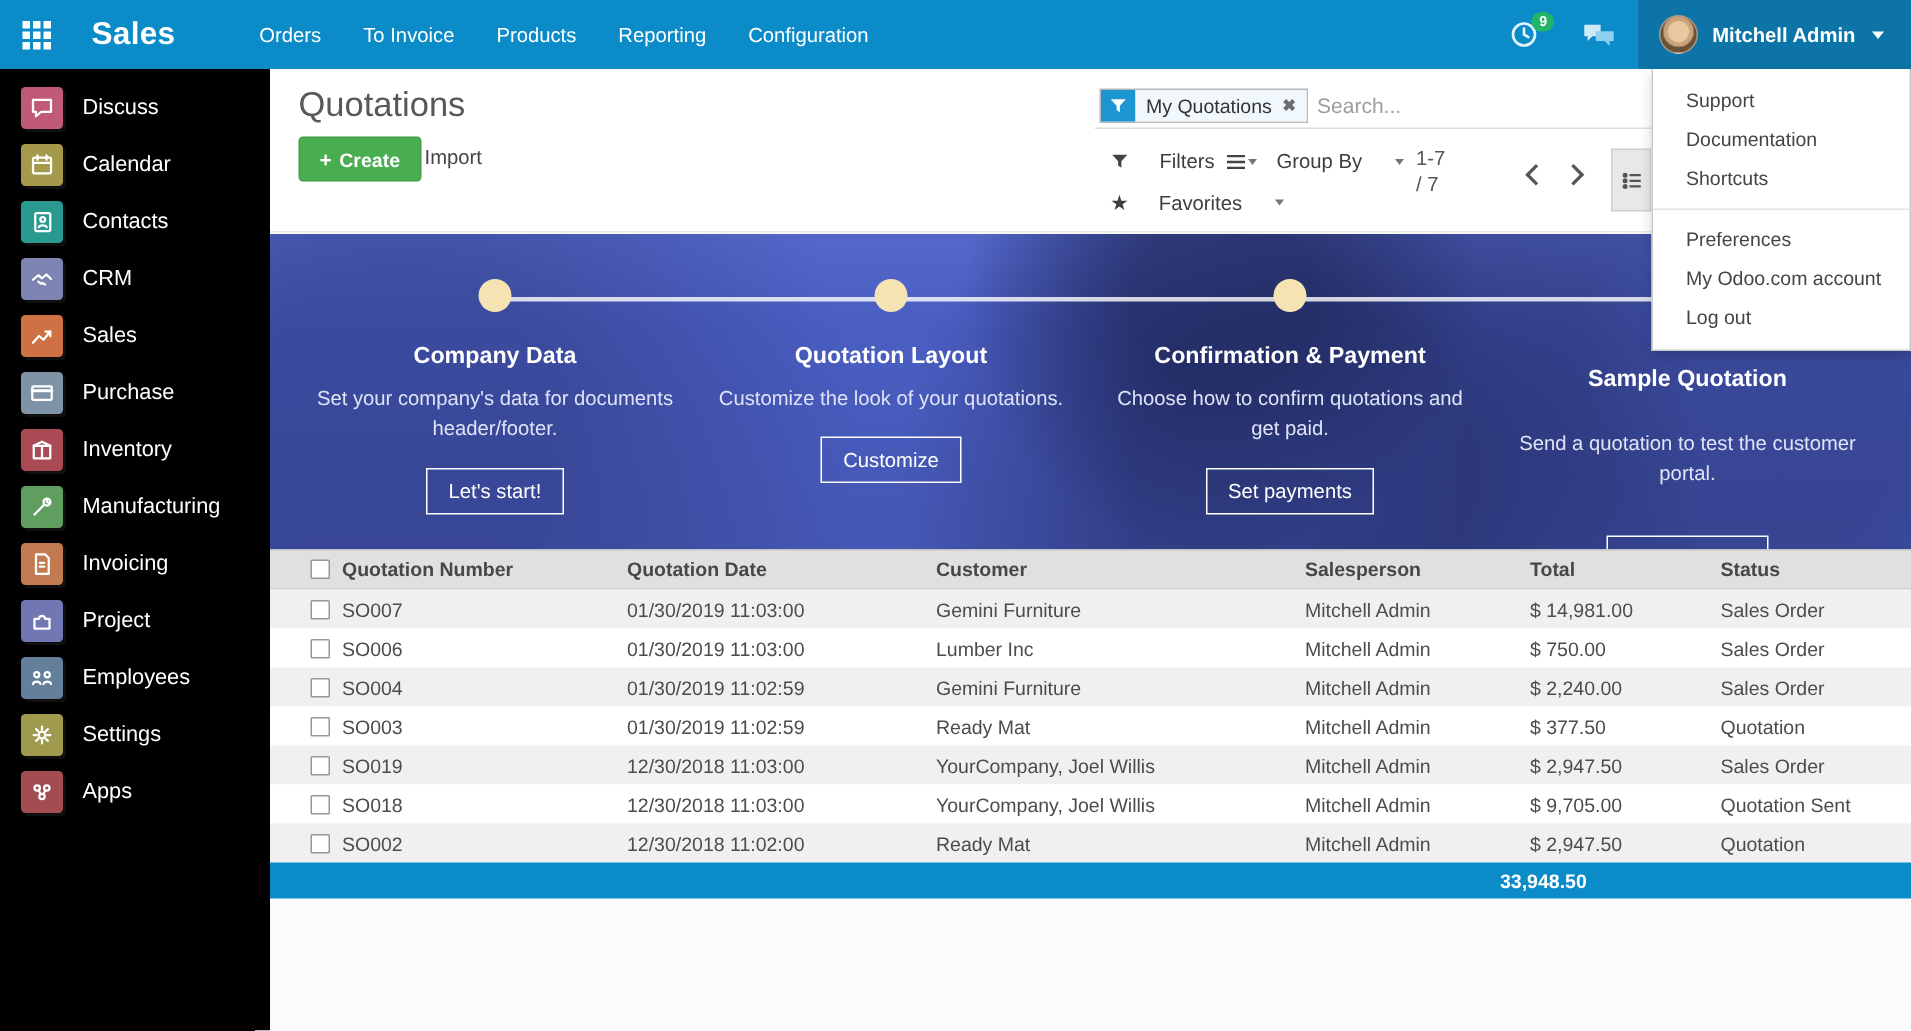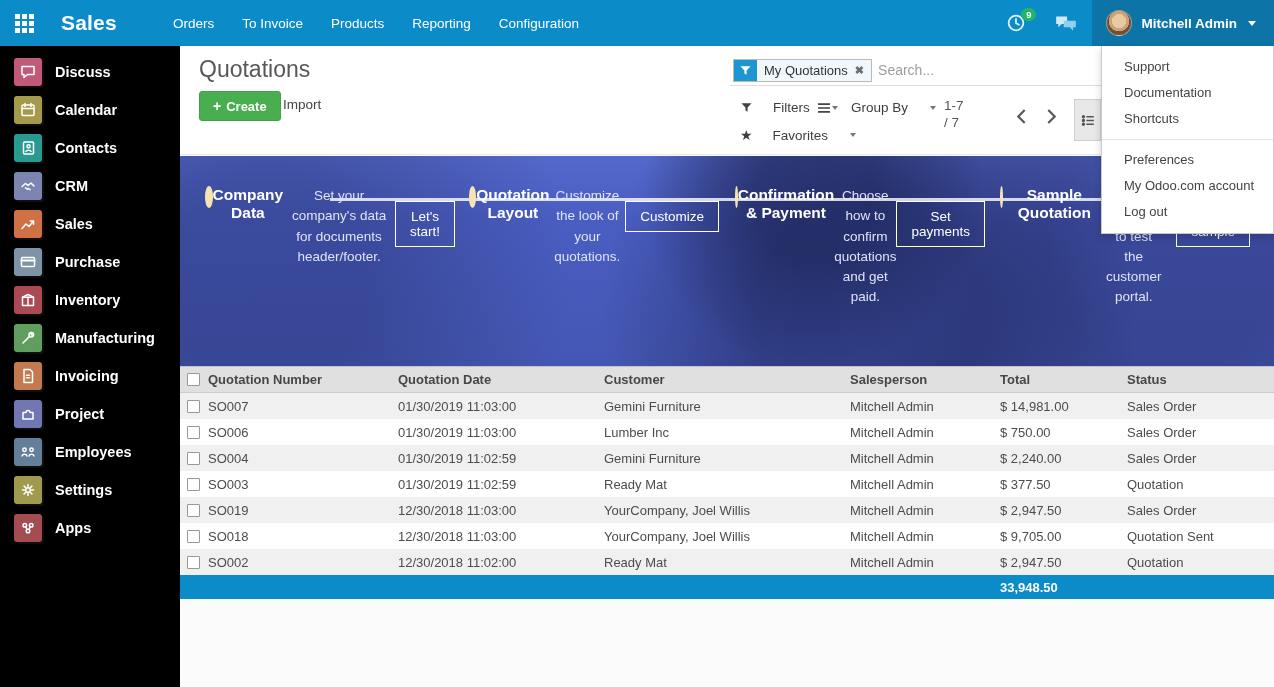--- a/index.html
+++ b/index.html
@@ -29,21 +29,21 @@
   .avatar{width:26px;height:26px;border-radius:50%;background:radial-gradient(circle at 50% 42%,#e9c9a2 0 38%,#caa27a 39% 55%,#6b5136 56% 100%);border:1px solid rgba(255,255,255,.4);}
   .user-name{font-size:13.5px;font-weight:700;}
   .caret{width:0;height:0;border-left:4px solid transparent;border-right:4px solid transparent;border-top:5px solid #fff;margin-left:2px;}
 
   
   .dropdown{position:absolute;top:46px;left:1101px;width:173px;background:#fff;border:1px solid #c9c9c9;border-top:none;box-shadow:0 3px 8px rgba(0,0,0,.18);z-index:100;padding:8px 0;}
   .dd-item{padding:5px 22px;font-size:13px;color:#444;line-height:16px;cursor:pointer;white-space:nowrap;}
   .dd-divider{border-top:1px solid #e4e4e4;margin:7px 0;}
 
   
-  .sidebar{position:absolute;top:46px;left:0;width:180px;height:641px;background:#000;padding-top:7px;z-index:40;font-weight:bold;}
+  .sidebar{position:absolute;top:46px;left:0;width:180px;height:641px;background:#000;padding-top:7px;z-index:40;}
   .sb-item{display:flex;align-items:center;gap:13px;padding:5px 0 5px 14px;height:38px;cursor:pointer;}
   .sb-icon{width:28px;height:28px;border-radius:3px;display:flex;align-items:center;justify-content:center;flex:none;box-shadow:2px 2px 0 rgba(255,255,255,.06);}
   .sb-icon svg{stroke:#fff;fill:none;stroke-width:1.5;stroke-linecap:round;stroke-linejoin:round;}
   .sb-label{color:#fff;font-size:14.5px;}
 
   
   .main{position:absolute;top:46px;left:180px;width:1094px;height:641px;background:#fbfbfb;}
 
   
   .control-panel{position:relative;height:109px;background:#fff;border-bottom:1px solid #e8e8e8;}
@@ -66,29 +66,29 @@
 
   
   .banner{position:absolute;top:110px;left:0;width:1094px;height:210px;overflow:hidden;
     background:
       radial-gradient(circle at 58% 20%, rgba(22,28,70,.50) 0 9%, transparent 26%),
       radial-gradient(circle at 63% 75%, rgba(24,30,75,.45) 0 16%, transparent 38%),
       radial-gradient(circle at 8% 60%, rgba(30,38,90,.35) 0 10%, transparent 30%),
       radial-gradient(circle at 90% 45%, rgba(28,34,82,.35) 0 12%, transparent 32%),
       linear-gradient(180deg,#5468cb 0%,#4a5ec2 30%,#4557b4 100%);}
   .progress-line{position:absolute;left:150px;top:42px;right:0;height:3px;background:rgba(255,255,255,.8);}
-  .step{position:absolute;top:30px;width:250px;display:flex;flex-direction:row;align-items:flex-start;text-align:center;color:#fff;}
+  .step{position:absolute;top:30px;width:250px;display:flex;flex-direction:column;align-items:center;text-align:center;color:#fff;}
   .step-dot{width:22px;height:22px;border-radius:50%;background:#f6e3b4;margin-bottom:21px;}
   .step-title{font-size:15.5px;font-weight:700;margin-bottom:9px;}
   .step-desc{font-size:13.5px;line-height:1.5;color:#dfe3f7;max-width:240px;}
   .step-btn{margin-top:15px;background:transparent;border:1px solid #fff;color:#fff;font-size:13.5px;padding:7px 14px;cursor:pointer;font-family:"Liberation Sans",sans-serif;}
 
   
   .table{position:absolute;top:320px;left:0;width:1094px;}
-  .t-row{display:grid;grid-template-columns:28px 190px 206px 246px 150px 113px 1fr;align-items:center;height:26px;font-size:13px;color:var(--text-dark);}
+  .t-row{display:grid;grid-template-columns:28px 190px 206px 246px 150px 113px 1fr;align-items:center;height:26px;font-size:13px;color:var(--text-dark);padding-left:20px;}
   .t-head{background:#e0e0e0;border-top:1px solid #c4c4c4;border-bottom:1px solid #cdcdcd;font-weight:700;color:#474747;height:27px;cursor:pointer;}
   .t-body .t-row{cursor:pointer;}
   .t-body .t-row:nth-child(odd){background:#f0f0f0;}
   .t-body .t-row:nth-child(even){background:#fff;}
   .cell-total{text-align:left;}
   .cell-status{padding-left:14px;}
   .cb{width:13px;height:13px;border:1px solid #989898;background:#fff;margin-left:7px;cursor:pointer;border-radius:1px;}
   .t-footer{display:grid;grid-template-columns:28px 190px 206px 246px 150px 113px 1fr;align-items:center;height:24px;background:var(--footer-blue);color:#fff;font-weight:700;}
 </style>
 </head>

